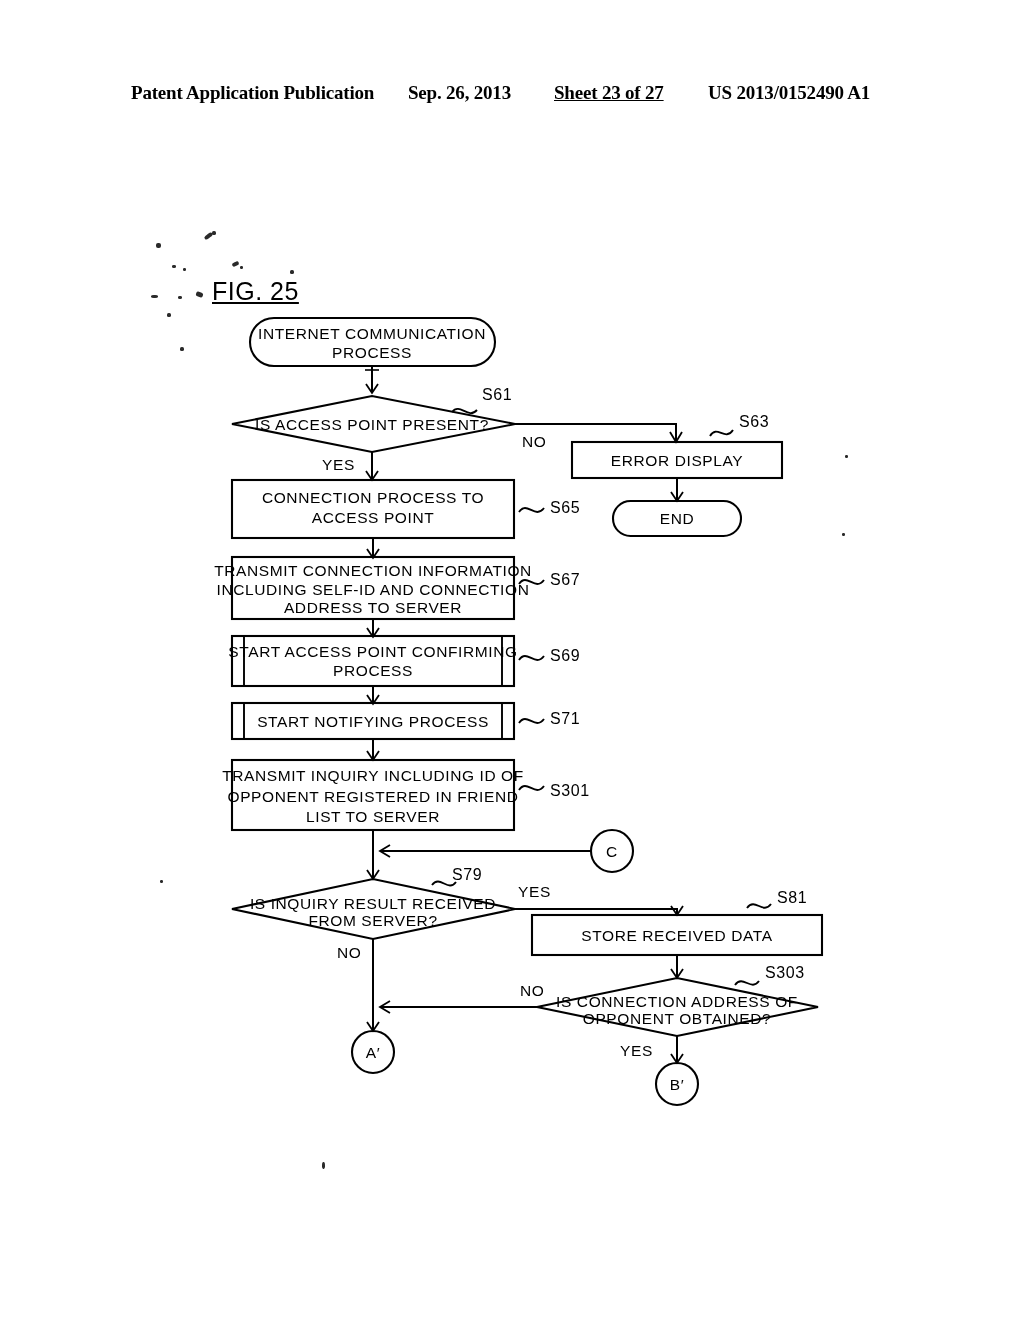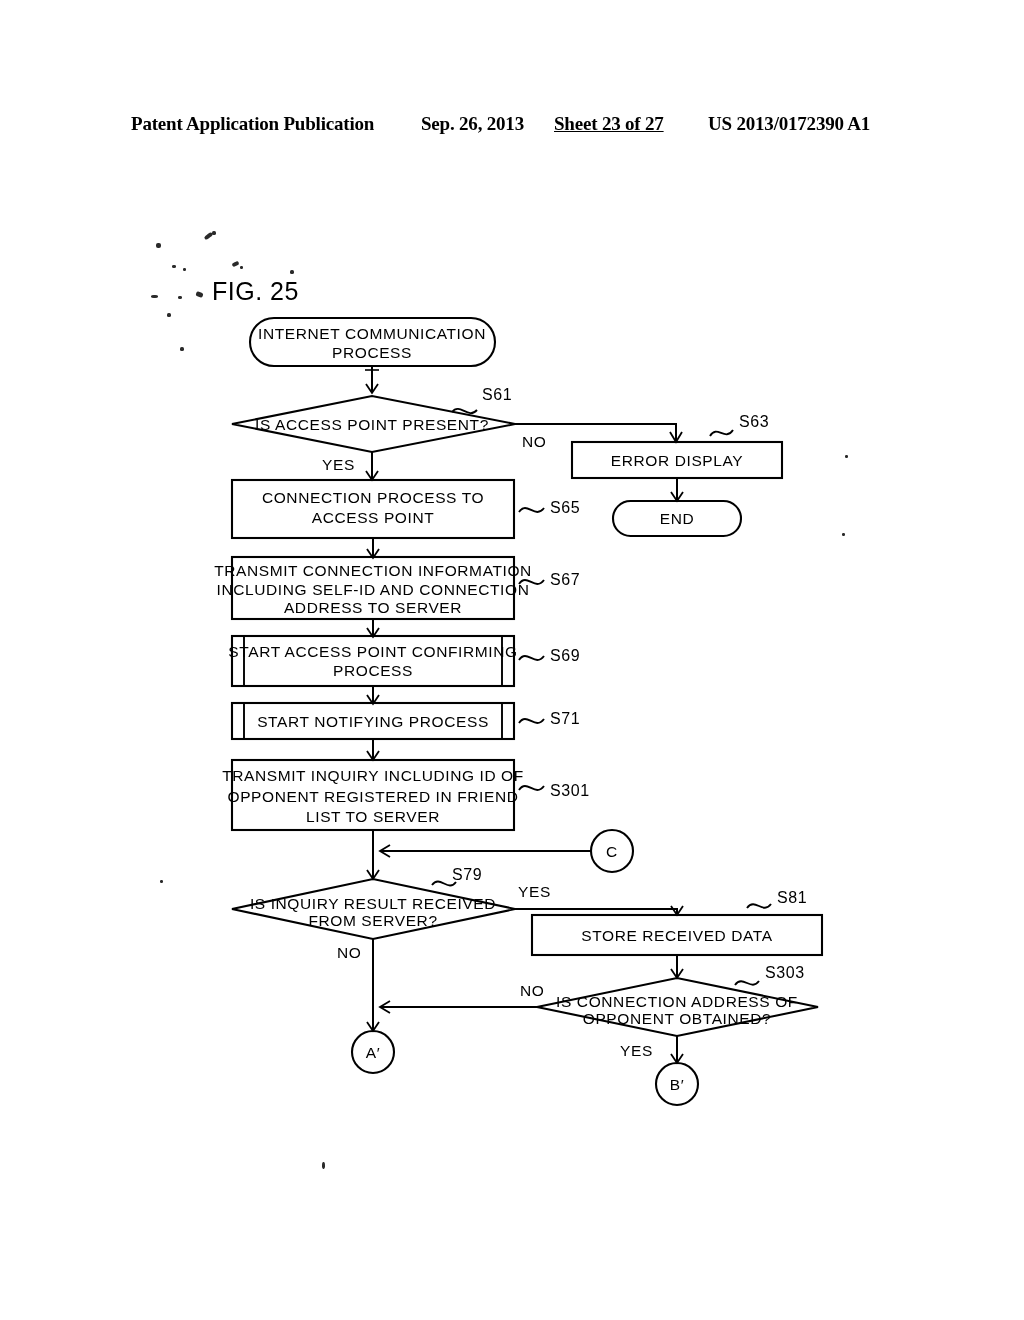--- a/index.html
+++ b/index.html
@@ -23,36 +23,36 @@
     top: 82px;
     width: 816px;
     height: 28px;
     display: flex;
     align-items: baseline;
     font-family: "Liberation Serif", serif;
     font-weight: bold;
     font-size: 19px;
     letter-spacing: -0.2px;
     white-space: nowrap;
-    margin-top: 31px;
   }
   #page-header .hdr-pub  { position: absolute; left: 131px; }
-  #page-header .hdr-date { position: absolute; left: 421px; }
+  #page-header .hdr-date { position: absolute; left: 408px; }
   #page-header .hdr-sheet{ position: absolute; left: 554px; text-decoration: underline; }
   #page-header .hdr-pat  { position: absolute; left: 708px; }
 
   
   #fig-label {
     position: absolute;
     left: 212px;
     top: 277px;
     font-family: "Liberation Sans", sans-serif;
     font-size: 25px;
     font-weight: 500;
     letter-spacing: 0.5px;
+    text-decoration: underline;
   }
 
   
   #flowchart {
     position: absolute;
     left: 0;
     top: 0;
     width: 1024px;
     height: 1320px;
   }
@@ -98,21 +98,21 @@
     border-radius: 40%;
   }
 </style>
 </head>
 <body>
 
 <div id="page-header">
   <span class="hdr-pub">Patent Application Publication</span>
   <span class="hdr-date">Sep. 26, 2013</span>
   <span class="hdr-sheet">Sheet 23 of 27</span>
-  <span class="hdr-pat">US 2013/0172390 A1</span>
+  <span class="hdr-pat">US 2013/0152490 A1</span>
 </div>
 
 <div>
   <div class="speck" style="left:156px; top:243px; width:5px; height:5px;"></div>
   <div class="speck" style="left:204px; top:234px; width:9px; height:4px; transform:rotate(-35deg);"></div>
   <div class="speck" style="left:212px; top:231px; width:4px; height:4px;"></div>
   <div class="speck" style="left:172px; top:265px; width:4px; height:3px;"></div>
   <div class="speck" style="left:183px; top:268px; width:3px; height:3px;"></div>
   <div class="speck" style="left:232px; top:262px; width:7px; height:4px; transform:rotate(-25deg);"></div>
   <div class="speck" style="left:240px; top:266px; width:3px; height:3px;"></div>

